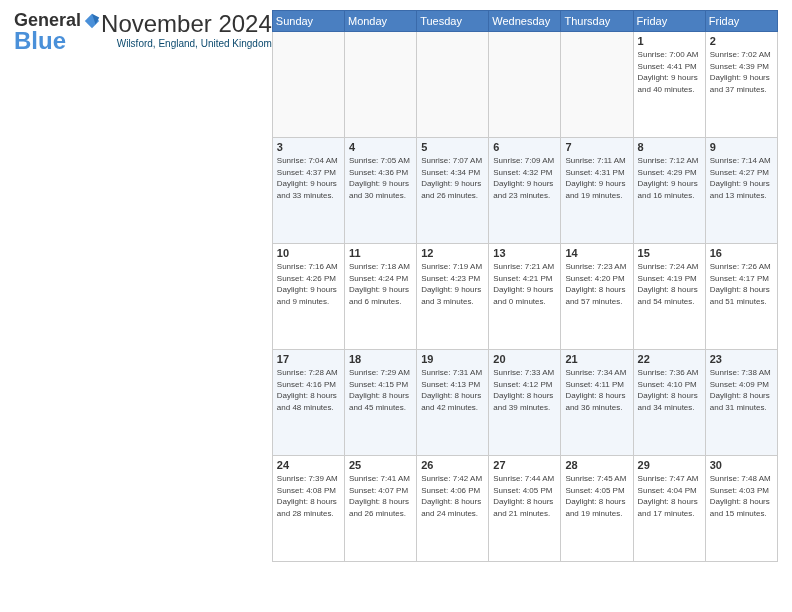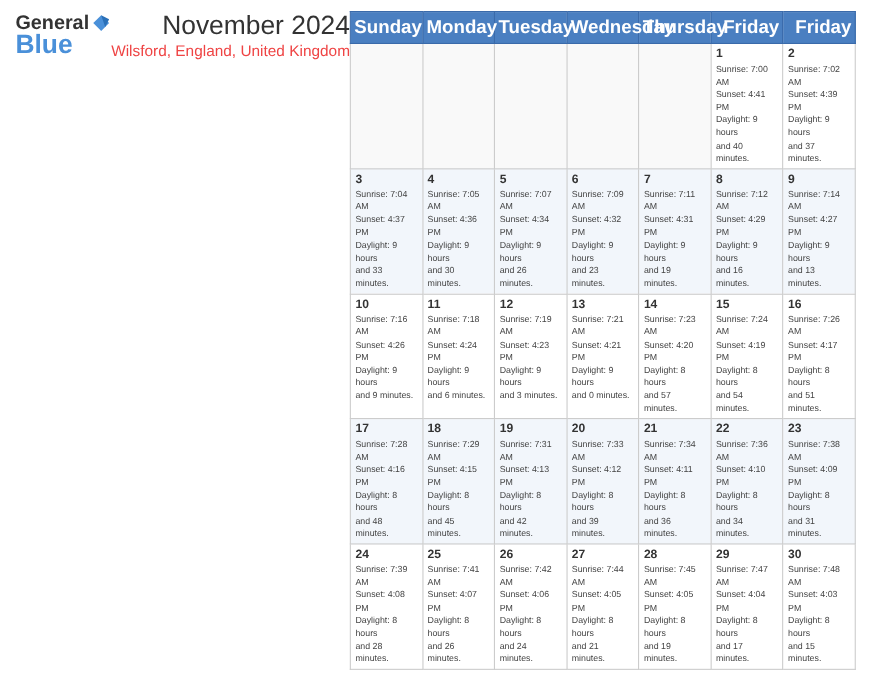--- a/index.html
+++ b/index.html
@@ -49,37 +49,37 @@
     }
     .title-block {
       text-align: right;
     }
     .month-title {
       font-size: 24px;
       font-weight: normal;
       color: #333;
     }
     .location {
-      font-size: 14px;
-      color: #ef4444;
+      font-size: 10px;
+      color: #0c4a6e;
     }
     .calendar {
       flex: 1;
       border: 1px solid #ccc;
       border-collapse: collapse;
       width: 100%;
       table-layout: fixed;
     }
     .calendar th {
       background: #4a7fc1;
       color: white;
-      font-size: 17px;
-      font-weight: bold;
+      font-size: 11px;
+      font-weight: normal;
       padding: 4px 3px;
-      text-align: right;
+      text-align: left;
       border: 1px solid #3a6aaa;
     }
     .calendar td {
       vertical-align: top;
       border: 1px solid #ccc;
       padding: 3px 4px;
       font-size: 8.5px;
       color: #333;
       background: #fff;
       height: 88px;

